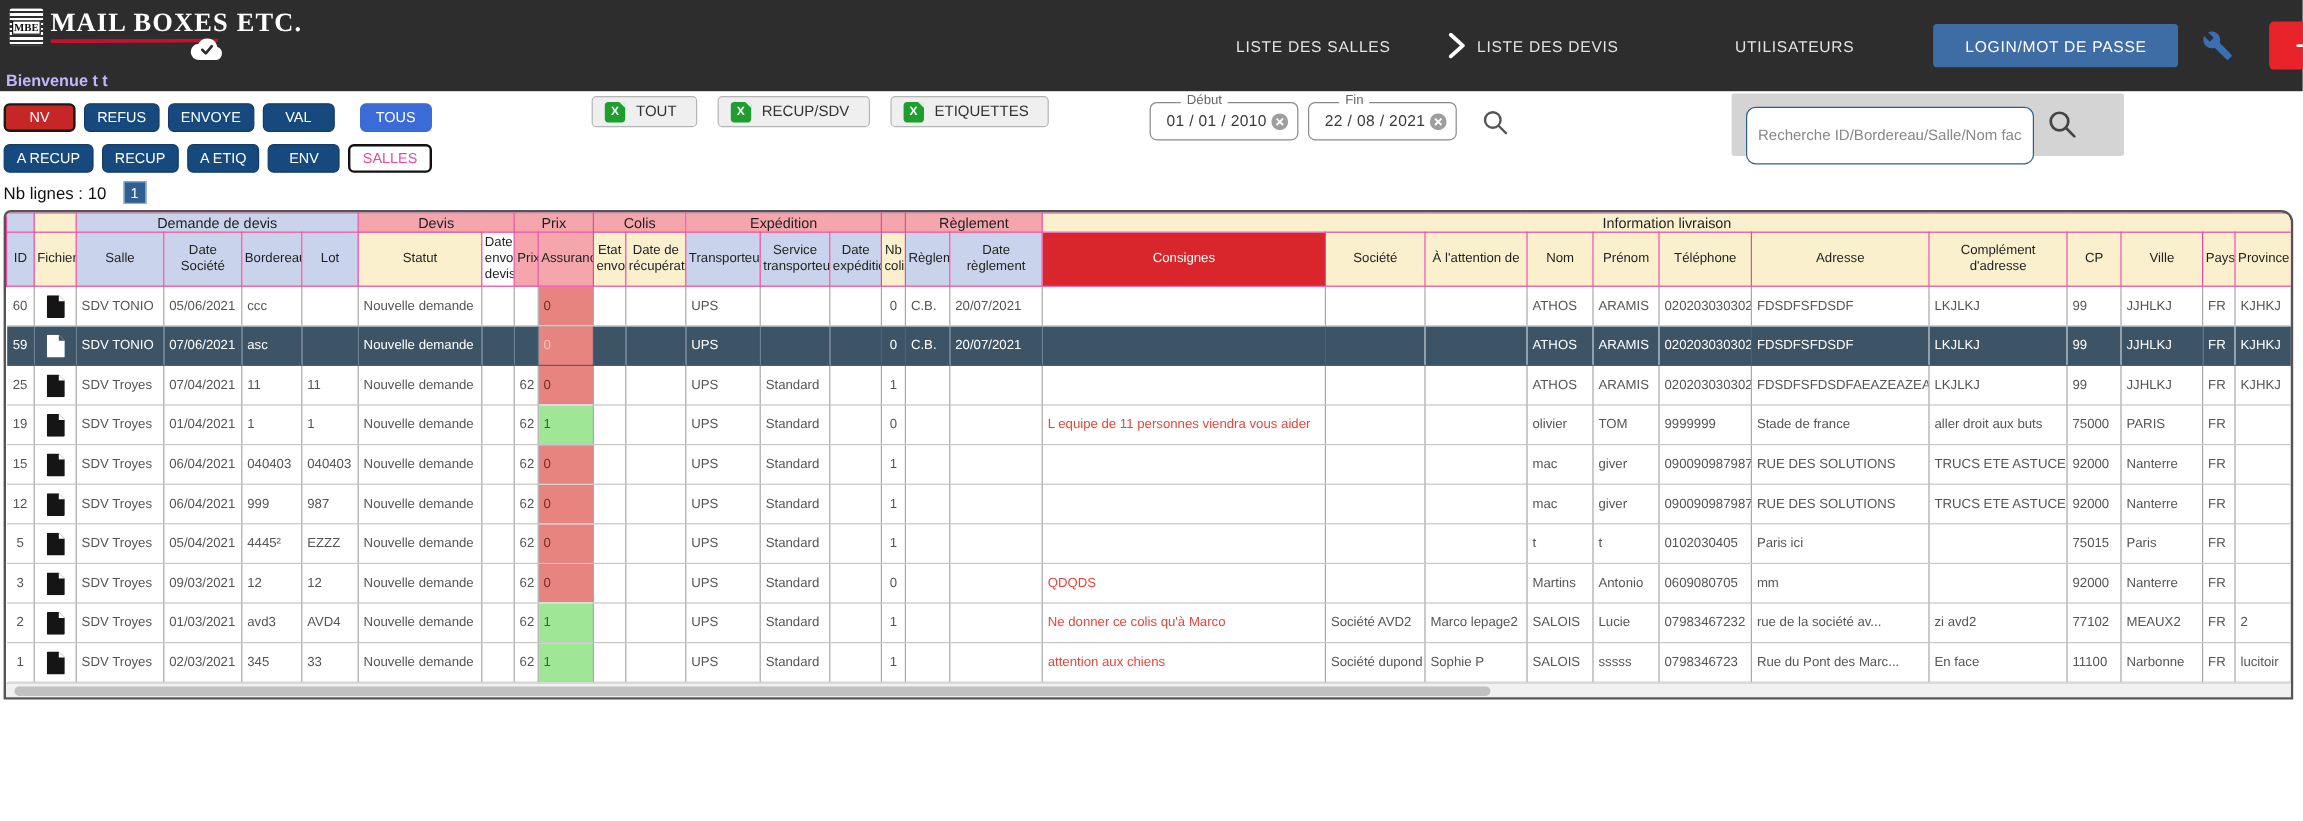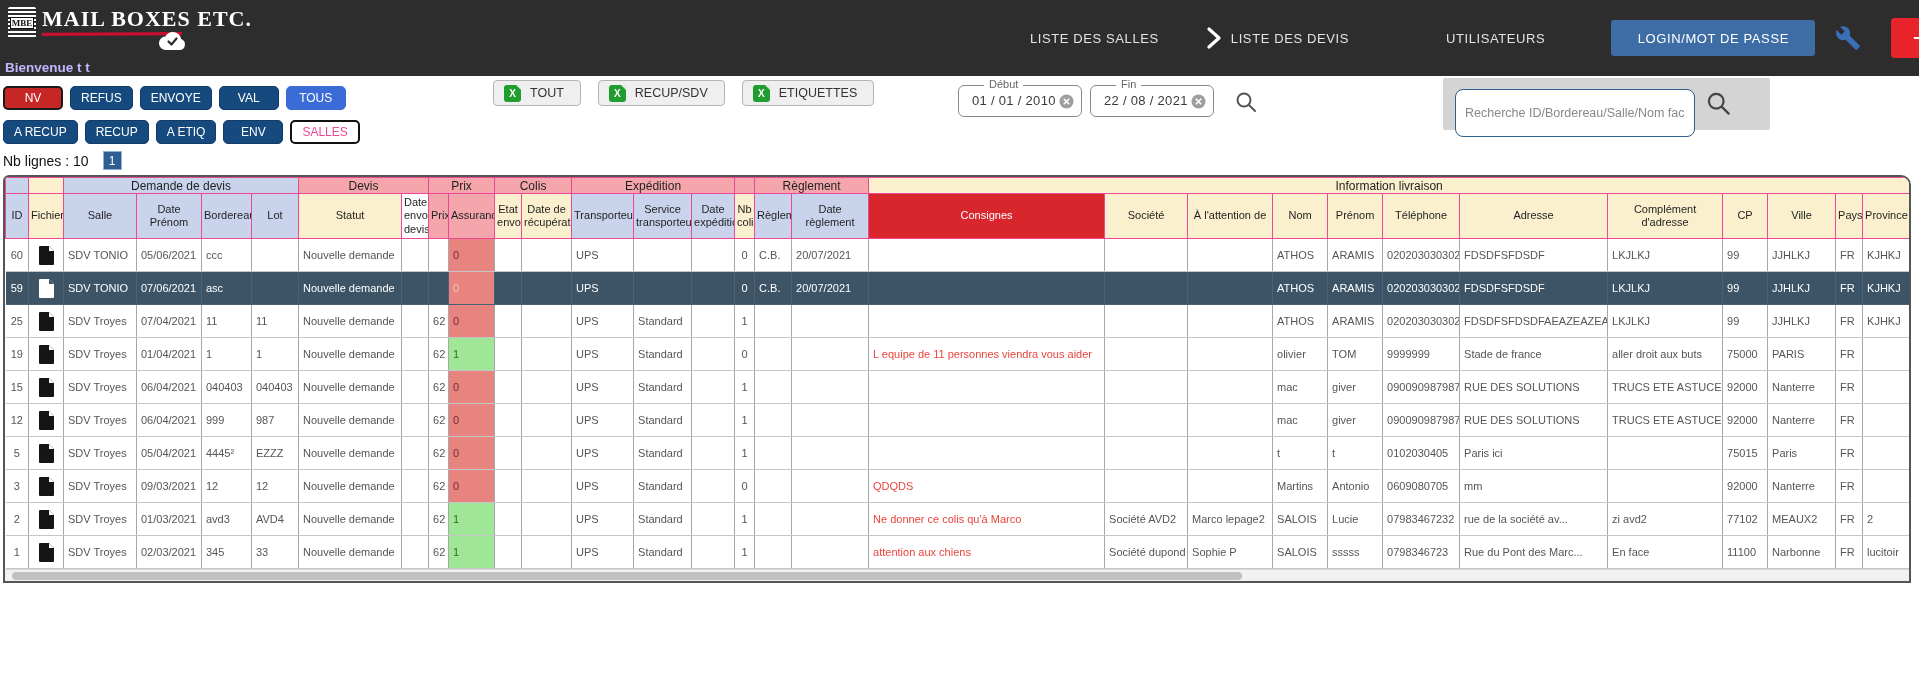--- a/index.html
+++ b/index.html
@@ -34,21 +34,21 @@
   .logout-btn { margin-left:30px; width:62px; height:40px; background:#e8232a; border-radius:4px;
                 display:flex; align-items:center; justify-content:center; cursor:pointer; }
 
   
   .filters { position:absolute; left:3px; top:86px; display:flex; flex-direction:column; gap:10px; }
   .frow { display:flex; gap:7px; }
   .fbtn { height:24px; min-width:60px; padding:0 10px; border-radius:5px; font-size:12px;
           display:flex; align-items:center; justify-content:center; color:#fff;
           background:#164a7e; border:1px solid #123c66; cursor:pointer; white-space:nowrap; }
   .fbtn.red     { background:#c62626; border:2px solid #1a1a1a; }
-  .fbtn.royal   { background:#3a6bd6; border-color:#3a6bd6; }
+  .fbtn.royal   { background:#3a6bd6; border-color:#3a6bd6;margin-left:14px; }
   .fbtn.outline { background:#fff; border:2px solid #111; color:#ec4899; }
 
   
   .exports { position:absolute; left:493px; top:80px; display:flex; gap:17px; }
   .xbtn { height:26px; padding:0 16px 0 10px; background:#efefef; border:1px solid #b5b5b5;
           border-radius:4px; display:flex; align-items:center; gap:9px; font-size:12.5px;
           color:#333; cursor:pointer; }
   .xicon { width:17px; height:17px; background:#1f9d2f; border-radius:3px; color:#fff;
            font-size:10px; font-weight:bold; display:flex; align-items:center; justify-content:center;
            position:relative; }
@@ -279,21 +279,21 @@
           <th colspan="2" class="hpink">Colis</th>
           <th colspan="3" class="hpink">Expédition</th>
           <th colspan="1" class="hpink"></th>
           <th colspan="2" class="hpink">Règlement</th>
           <th colspan="12" class="hcream">Information livraison</th>
         </tr>
       <tr class="hrow" id="headrow">
           <th class="hblue">ID</th>
           <th class="hcream">Fichier</th>
           <th class="hblue">Salle</th>
-          <th class="hblue">Date Prénom</th>
+          <th class="hblue">Date Société</th>
           <th class="hblue">Bordereau</th>
           <th class="hblue">Lot</th>
           <th class="hcream">Statut</th>
           <th class="hwhite">Date envoi devis</th>
           <th class="hpink">Prix</th>
           <th class="hpink">Assurance</th>
           <th class="hcream">Etat envoi</th>
           <th class="hcream">Date de récupération</th>
           <th class="hblue">Transporteur</th>
           <th class="hblue">Service transporteur</th>

